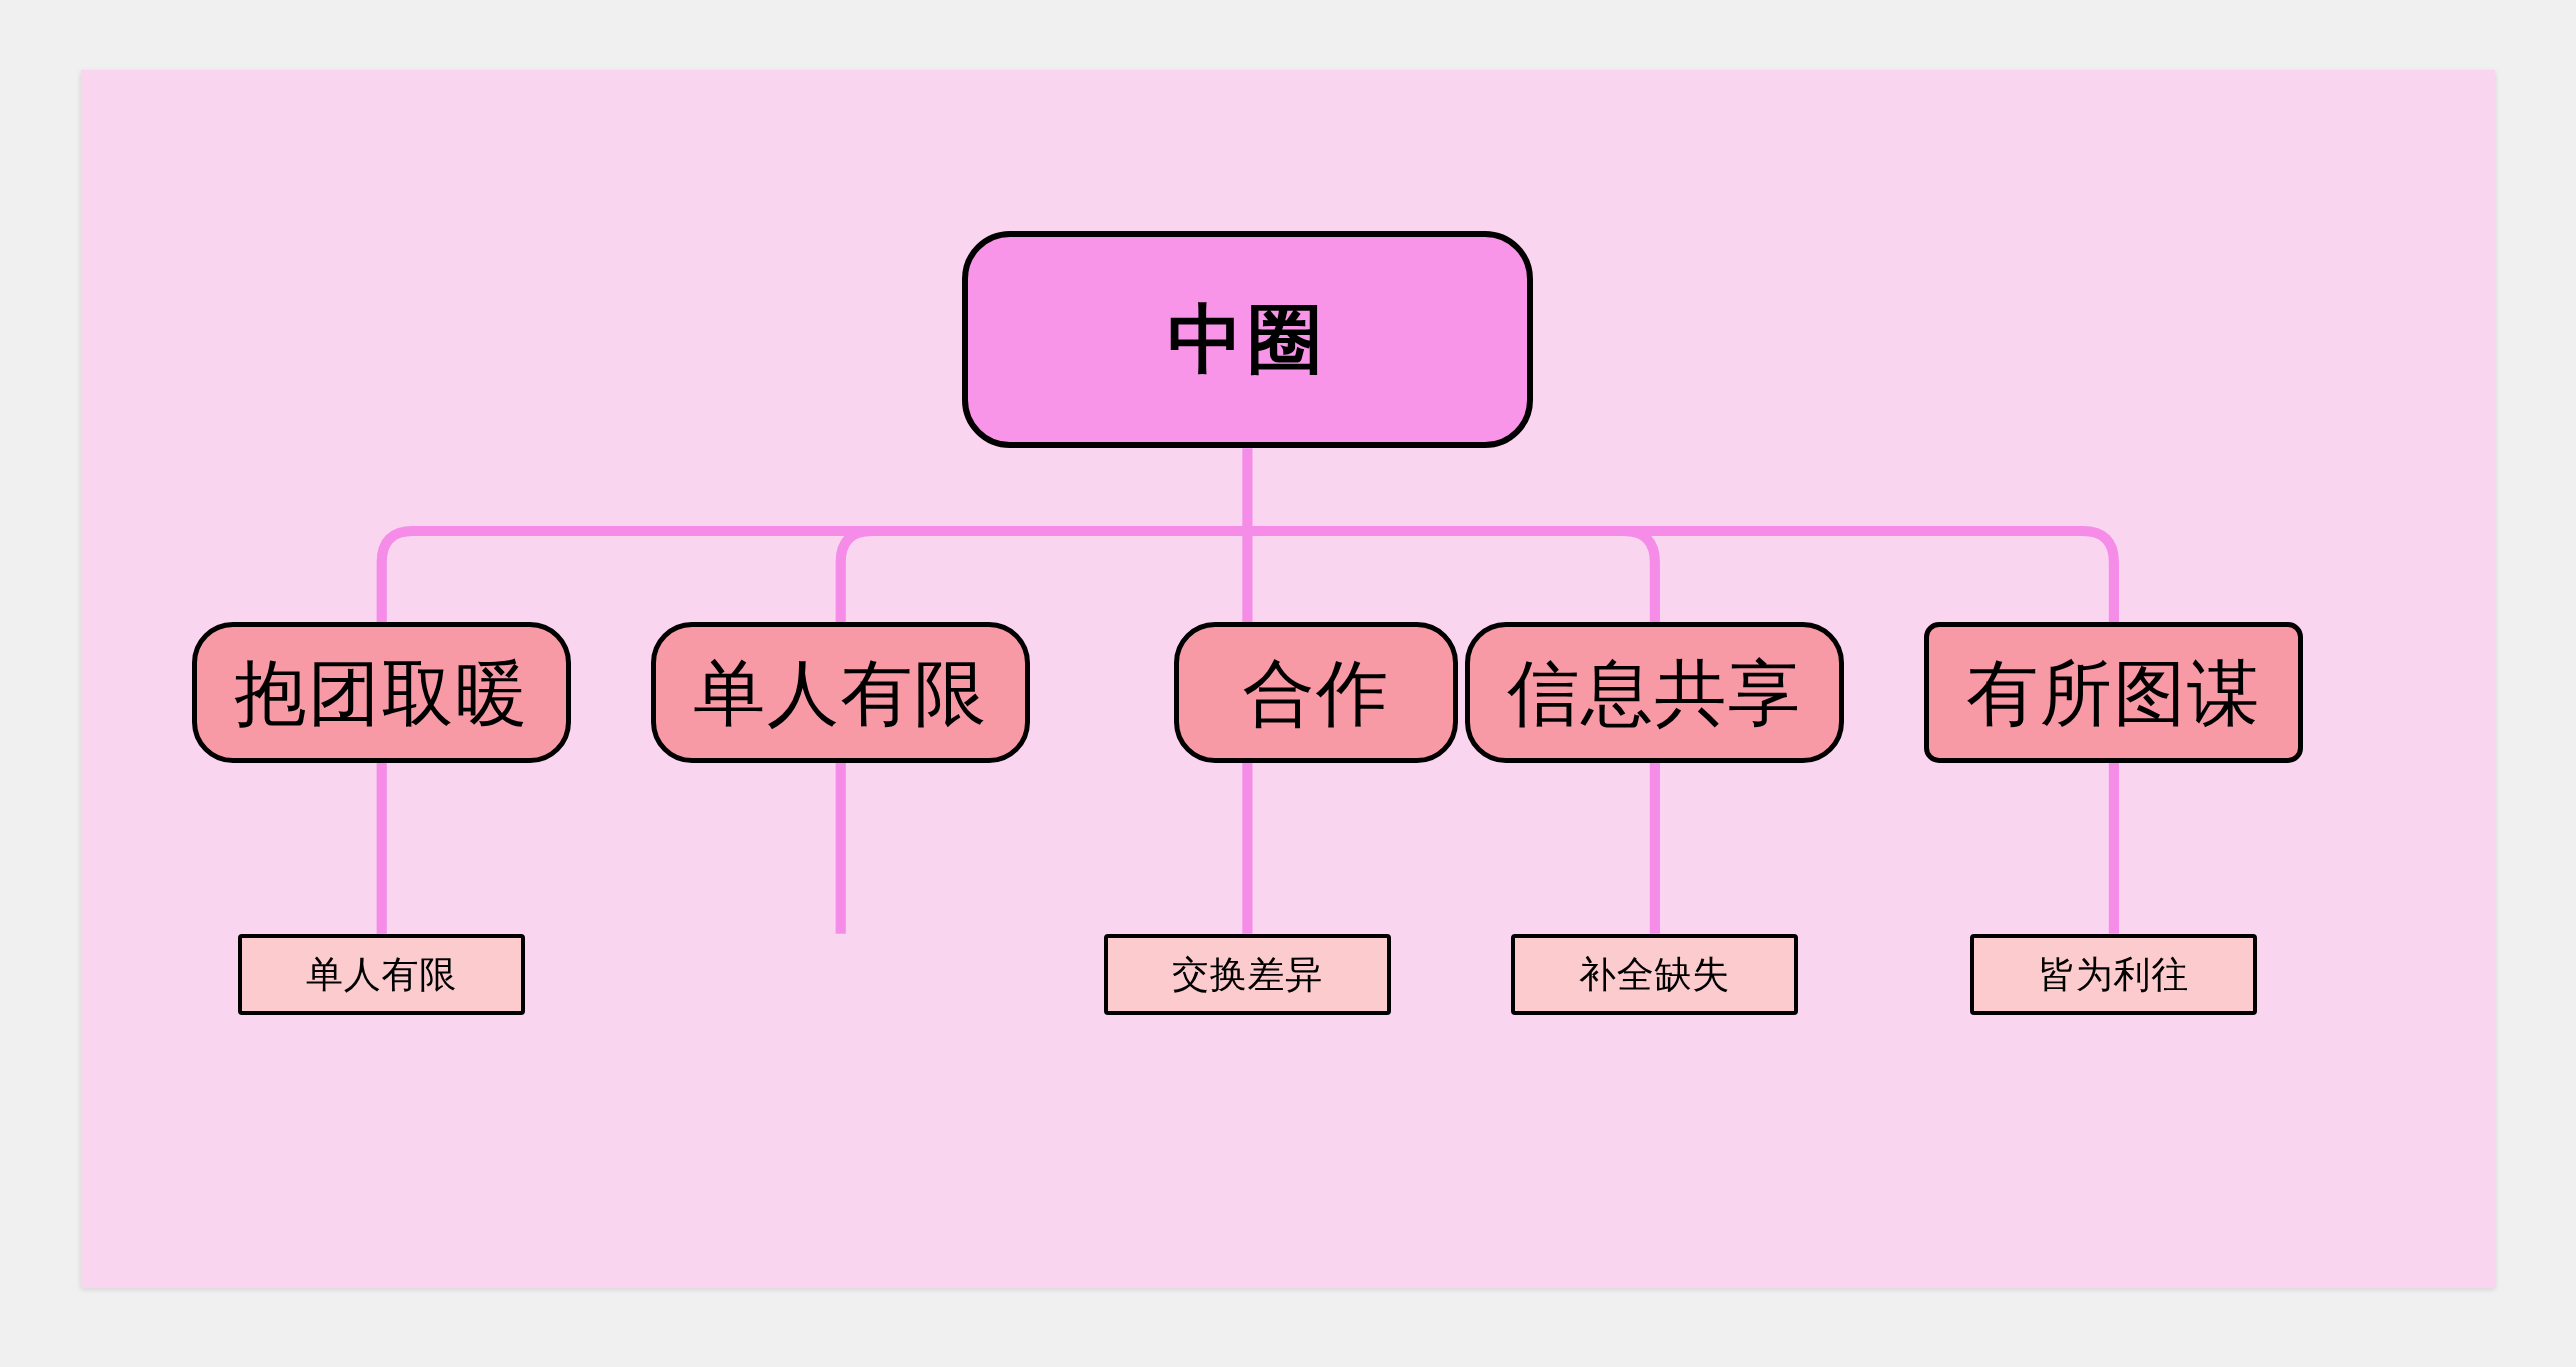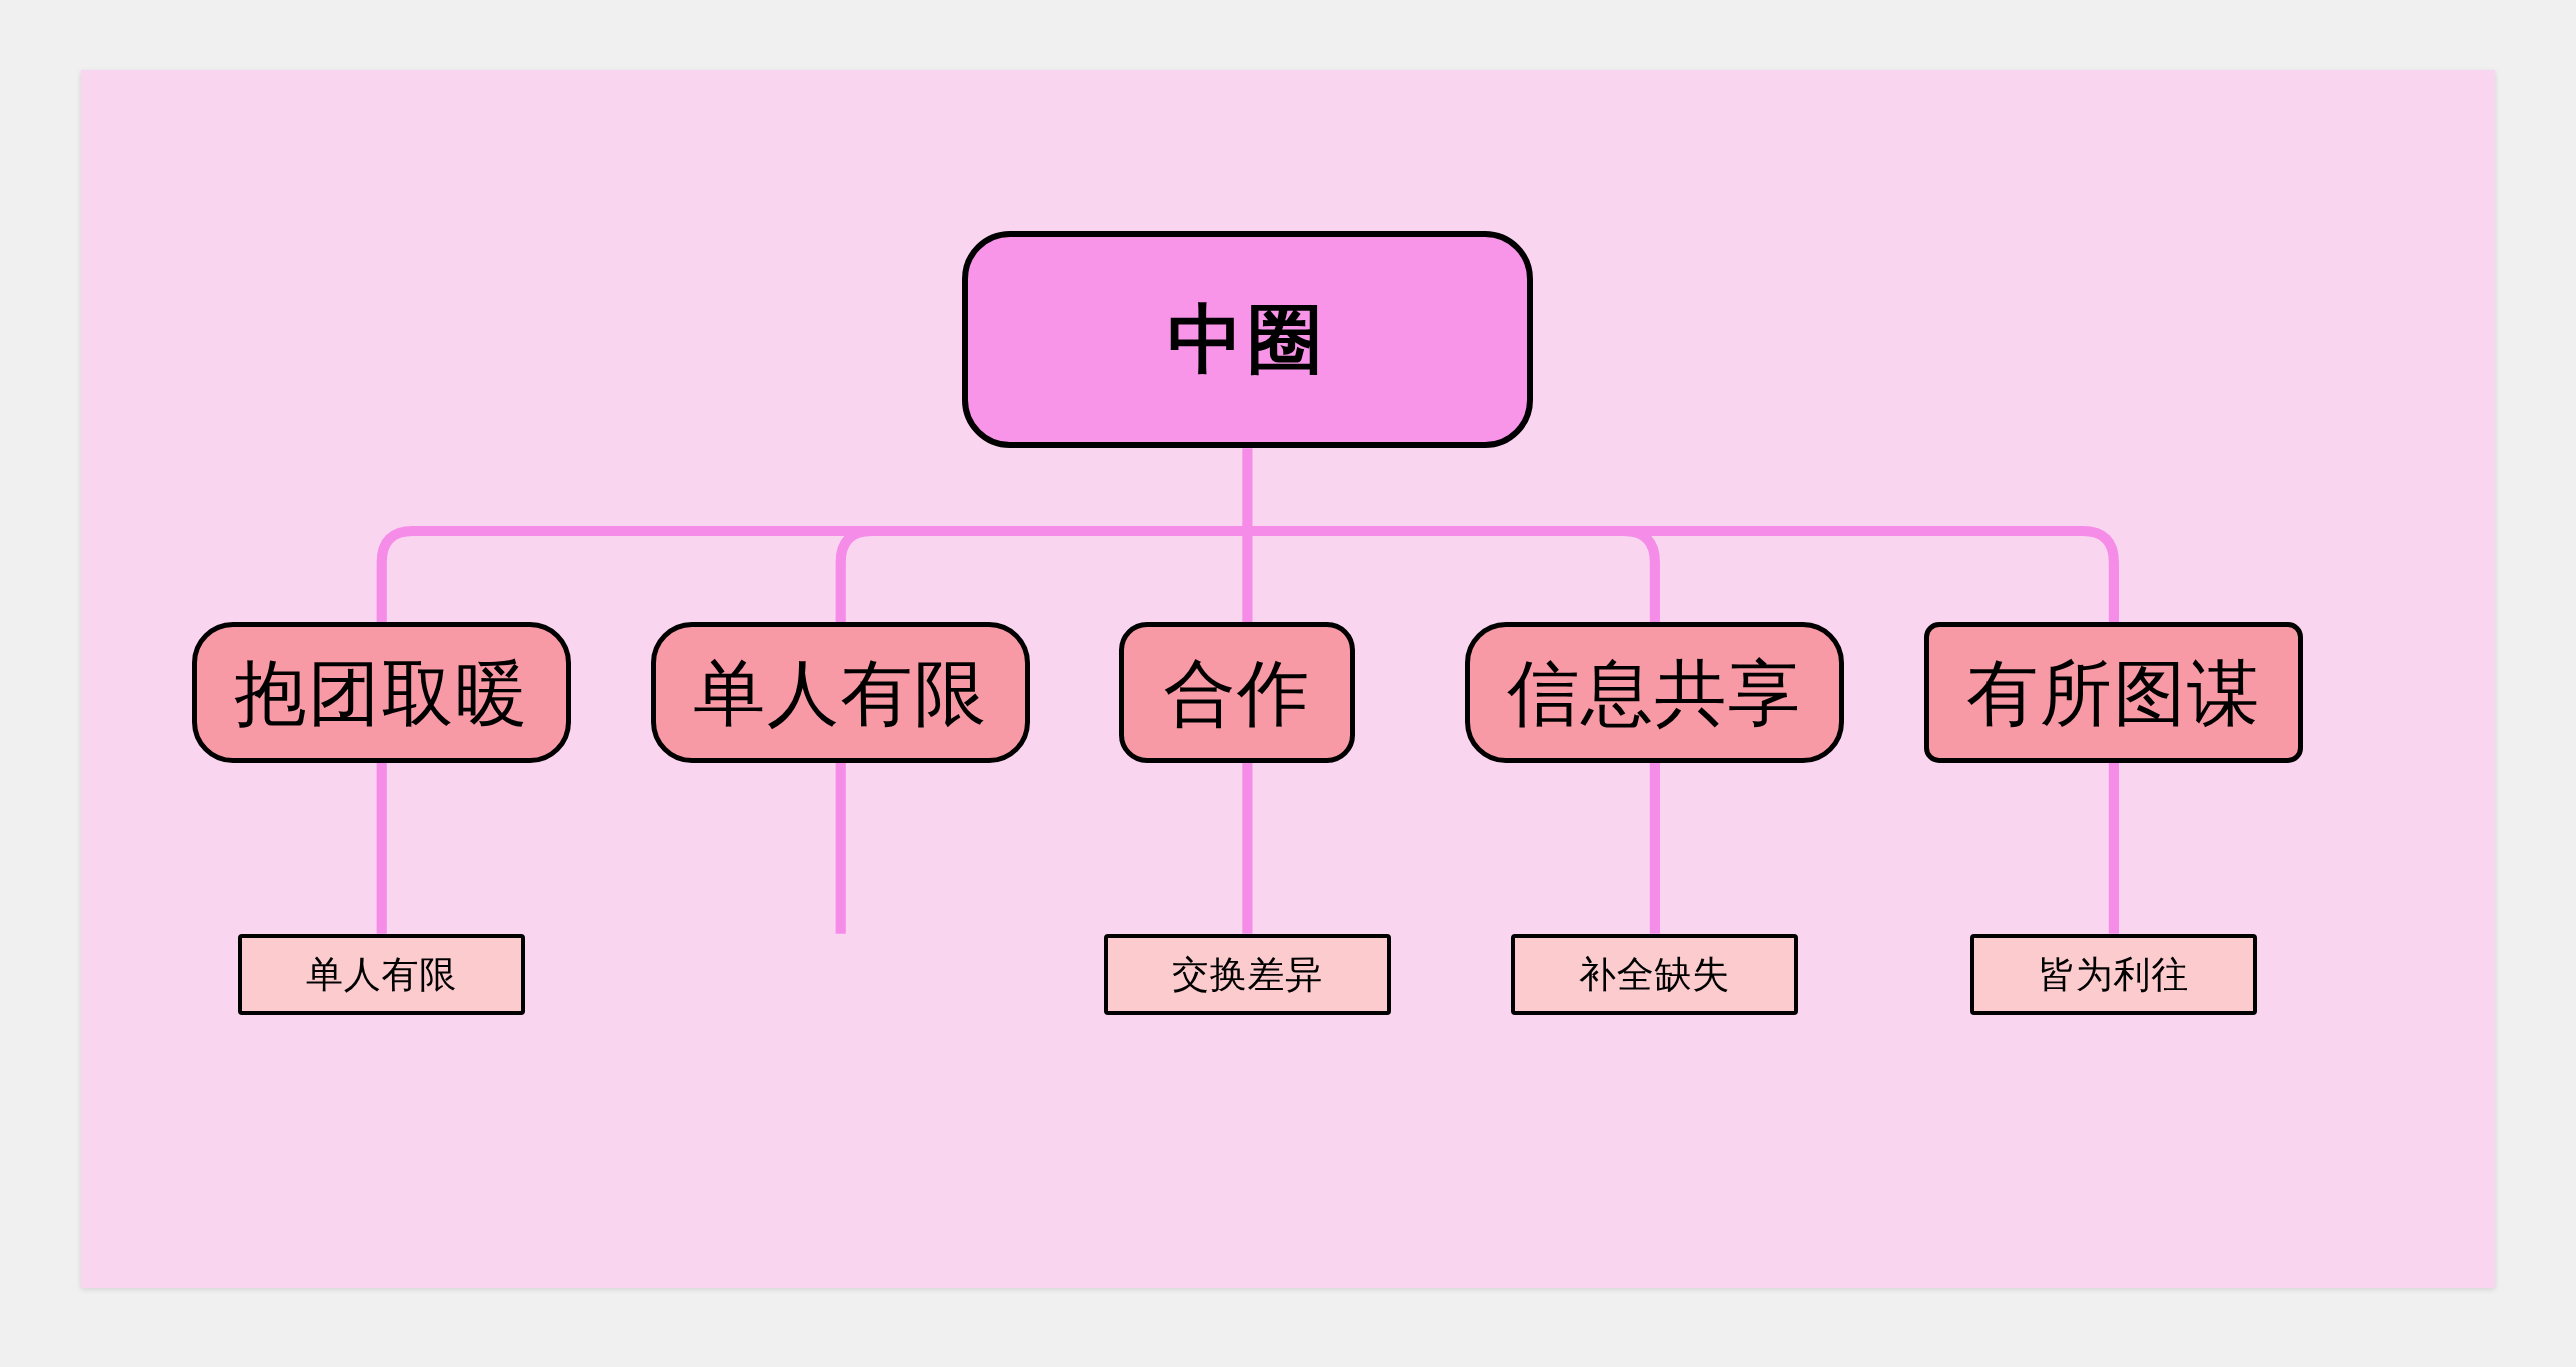--- a/index.html
+++ b/index.html
@@ -120,21 +120,21 @@
   </svg>
 
   <div id="node-layer">
 
     <div class="node node-root" style="left:962px; top:231px; width:571px; height:217px;">中圈</div>
 
     <div class="node node-branch" style="left:192px; top:622px; width:379px; height:141px;">抱团取暖</div>
 
     <div class="node node-branch" style="left:651px; top:622px; width:379px; height:141px;">单人有限</div>
 
-    <div class="node node-branch" style="left:1119px; top:622px; width:236px; height:141px;border-radius:28px;">合作</div>
+    <div class="node node-branch" style="left:1174px; top:622px; width:284px; height:141px;">合作</div>
 
     <div class="node node-branch" style="left:1465px; top:622px; width:379px; height:141px;">信息共享</div>
 
     <div class="node node-branch" style="left:1924px; top:622px; width:379px; height:141px;border-radius:15px;">有所图谋</div>
 
     <div class="node node-leaf" style="left:238px; top:934px; width:287px; height:81px;">单人有限</div>
 
 
     <div class="node node-leaf" style="left:1104px; top:934px; width:287px; height:81px;">交换差异</div>
 

